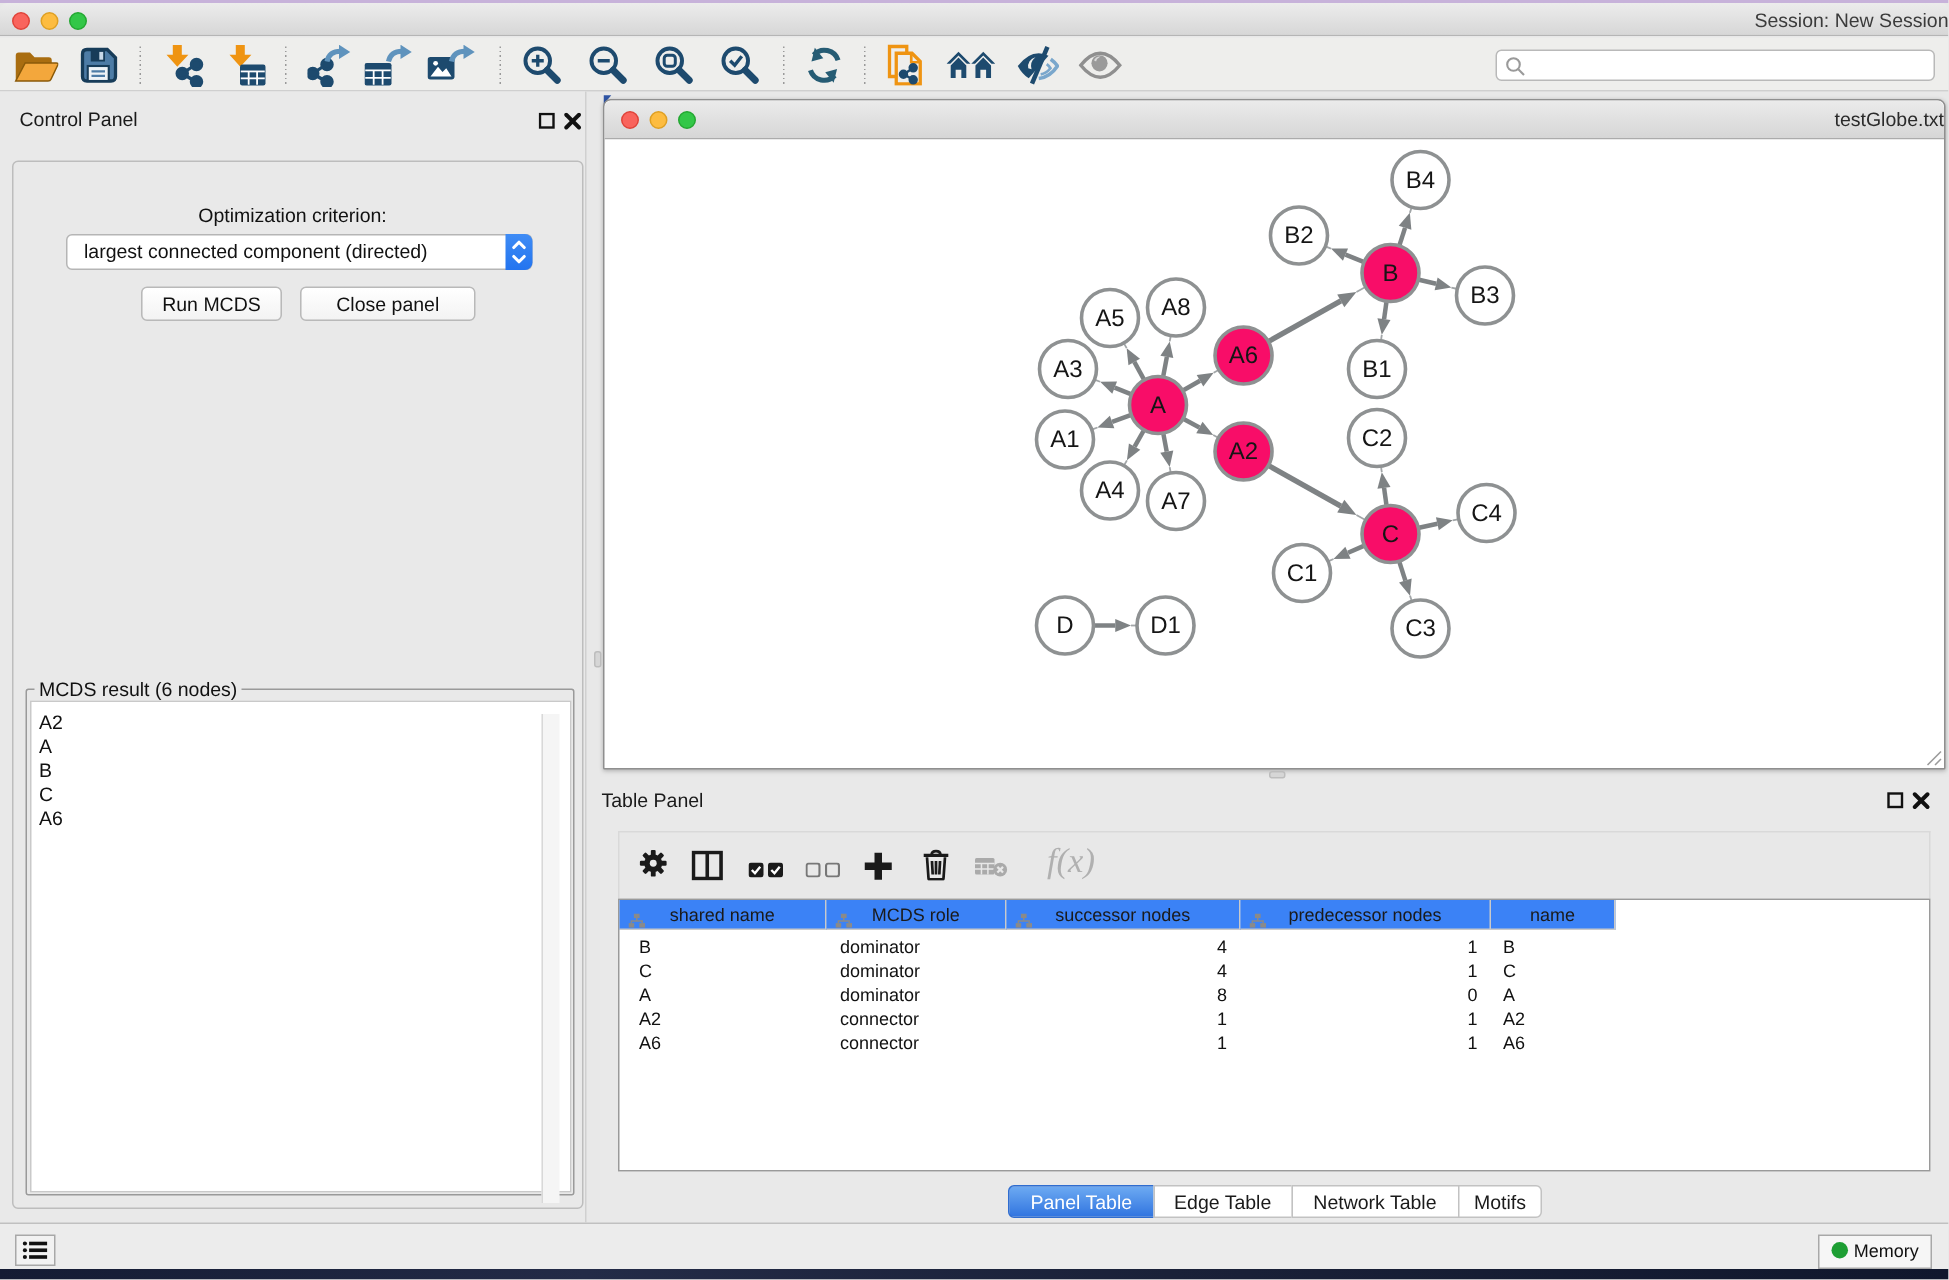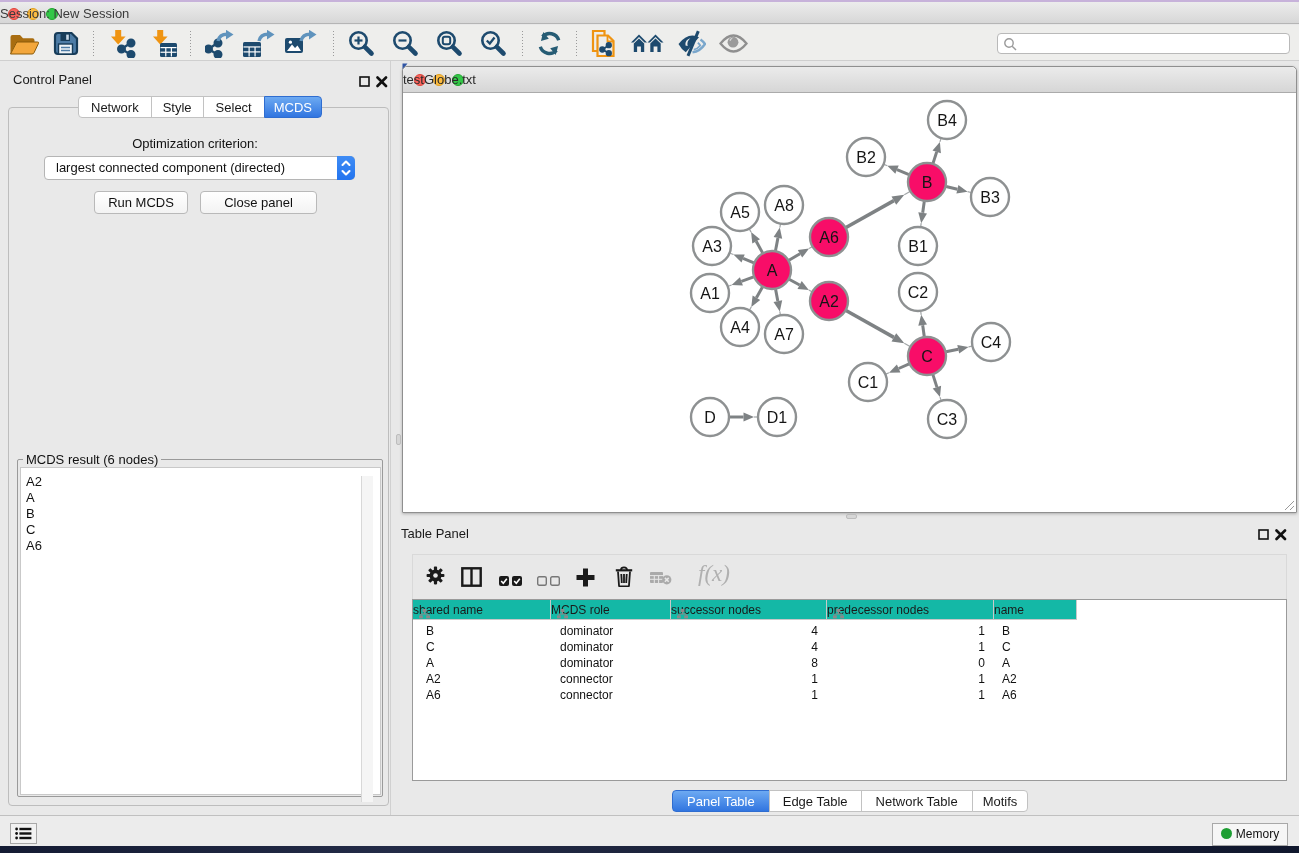--- a/index.html
+++ b/index.html
@@ -2,21 +2,21 @@
 <html><head>
 <meta charset="utf-8">
 <style>
 *{margin:0;padding:0;box-sizing:border-box}
 html,body{width:1299px;height:853px;overflow:hidden}
 body{font-family:"Liberation Sans",sans-serif;background:#e8e8e8;position:relative}
 .abs{position:absolute}
 #deskstrip{left:0;top:0;width:1299px;height:2px;background:#c7b2da}
 #titlebar{left:0;top:2px;width:1299px;height:22px;background:linear-gradient(#ececec,#d7d7d7);border-bottom:1px solid #b5b5b5;border-radius:5px 5px 0 0}
 .tl{position:absolute;width:12px;height:12px;border-radius:50%;top:6px}
-.ttext{position:absolute;top:4px;width:100%;text-align:left;font-size:13px;color:#3b3b3b}
+.ttext{position:absolute;top:4px;width:100%;text-align:right;font-size:13px;color:#3b3b3b}
 #toolbar{left:0;top:25px;width:1299px;height:36px;background:#eeeeec;border-bottom:1px solid #cfcfcf}
 .sep{position:absolute;top:6px;height:26px;width:1px;background-image:repeating-linear-gradient(#9a9a9a 0 1px,transparent 1px 3px)}
 .tbi{position:absolute;top:4px}
 #searchbox{position:absolute;left:997px;top:8px;width:293px;height:21px;background:#fff;border:1px solid #b9b9b9;border-radius:4px}
 #cpanel{left:0;top:61px;width:391px;height:754px;background:#e9e9e9;border-right:1px solid #d0d0d0}
 #cp-inner{position:absolute;left:8px;top:46px;width:381px;height:699px;border:1px solid #bdbdbd;border-radius:4px;background:#e9e9e9}
 .ptitle{font-size:13px;color:#1a1a1a}
 .tabs{position:absolute;display:flex}
 .tab{white-space:nowrap;height:22px;line-height:21px;font-size:13px;text-align:center;background:#fff;border:1px solid #c2c2c2;color:#1a1a1a;padding:0 13px;margin-left:-1px}
 .tab.first{border-radius:4px 0 0 4px;margin-left:0}
@@ -31,21 +31,21 @@
 #fs-legend{position:absolute;left:5px;top:-8px;background:#e9e9e9;padding:0 3px;font-size:13px;color:#111}
 #fs-list{position:absolute;left:2px;top:7px;width:361px;height:328px;background:#fff;border:1px solid #c9c9c9;font-size:13px;color:#111;line-height:16px;padding:6px 0 0 5px}
 #fs-scroll{position:absolute;right:7px;top:8px;width:12px;height:326px;background:#f5f5f5;border-left:1px solid #d8d8d8}
 
 #netwin{left:402px;top:66px;width:895px;height:447px;background:#fff;border:1px solid #8f8f8f;border-radius:5px 5px 1px 1px;box-shadow:0 1px 3px rgba(0,0,0,.25)}
 #nw-titlebar{position:absolute;left:0;top:0;width:100%;height:26px;background:linear-gradient(#ebebeb,#d6d6d6);border-bottom:1px solid #ababab;border-radius:5px 5px 0 0}
 
 #tpanel{left:400px;top:518px;width:899px;height:297px;background:#e9e9e9}
 #tp-toolbar{position:absolute;left:12px;top:36px;width:875px;height:45px;background:#e8e8e8;border:1px solid #d9d9d9;border-bottom:none}
 #tbl{position:absolute;left:12px;top:81px;width:875px;height:182px;background:#fff;border:1px solid #9a9a9a}
-.th{position:absolute;top:0;height:20px;background:#14b8a6;border-right:1px solid #c9c9c9;border-bottom:1px solid #c9c9c9;font-size:12px;color:#1a1a1a;line-height:20px}
+.th{position:absolute;top:0;height:20px;background:#3b82f6;border-right:1px solid #c9c9c9;border-bottom:1px solid #c9c9c9;font-size:12px;color:#1a1a1a;text-align:center;line-height:20px}
 .trow{position:absolute;font-size:12px;color:#111;height:16px;line-height:16px}
 
 #btabs{position:absolute;left:272px;top:272px}
 
 #statusbar{left:0;top:815px;width:1299px;height:31px;background:#ececec;border-top:1px solid #c0c0c0}
 #darkstrip{left:0;top:846px;width:1299px;height:7px;background:linear-gradient(90deg,#141b33,#232b47 30%,#1a2138 60%,#10172d)}
 #membtn{position:absolute;right:11px;top:7px;width:76px;height:23px;background:#f6f6f6;border:1px solid #a8a8a8;font-size:12px;color:#111;text-align:center;line-height:21px}
 #hambtn{position:absolute;left:10px;top:7px;width:27px;height:21px;background:#f2f2f2;border:1px solid #a8a8a8}
 </style>
 </head>
@@ -217,26 +217,20 @@
 <div class="abs" id="cpanel">
   <div class="ptitle" style="position:absolute;left:13px;top:11px">Control Panel</div>
   <div class="winbtns" style="left:359px;top:13px"><svg width="30" height="12" viewBox="0 0 30 12">
         <rect x="1" y="1" width="9" height="9" fill="none" stroke="#111" stroke-width="1.6"></rect>
         <g stroke="#111" stroke-width="2.6" stroke-linecap="round">
           <line x1="18.5" y1="1.5" x2="27" y2="10"></line>
           <line x1="27" y1="1.5" x2="18.5" y2="10"></line>
         </g>
       </svg></div>
   <div id="cp-inner"></div>
-  <div class="tabs" style="left:78px;top:35px">
-    <div class="tab first" style="padding:0 12px">Network</div>
-      <div class="tab" style="padding:0 11px">Style</div>
-      <div class="tab" style="padding:0 12px">Select</div>
-      <div class="tab sel last" style="padding:0 9px">MCDS</div>
-  </div>
   <div id="dropdown">largest connected component (directed)<div id="dd-btn">
         <svg width="18" height="24" viewBox="0 0 18 24" style="position:absolute;left:0;top:0">
           <g fill="none" stroke="#fff" stroke-width="2.1" stroke-linecap="round" stroke-linejoin="round">
             <path d="M5.5 9 L9 5.5 L12.5 9"></path>
             <path d="M5.5 15 L9 18.5 L12.5 15"></path>
           </g>
         </svg>
       </div></div>
   <div id="optlabel">Optimization criterion:</div>
   <div class="btn" style="left:94px;top:130px;width:94px">Run MCDS</div>

